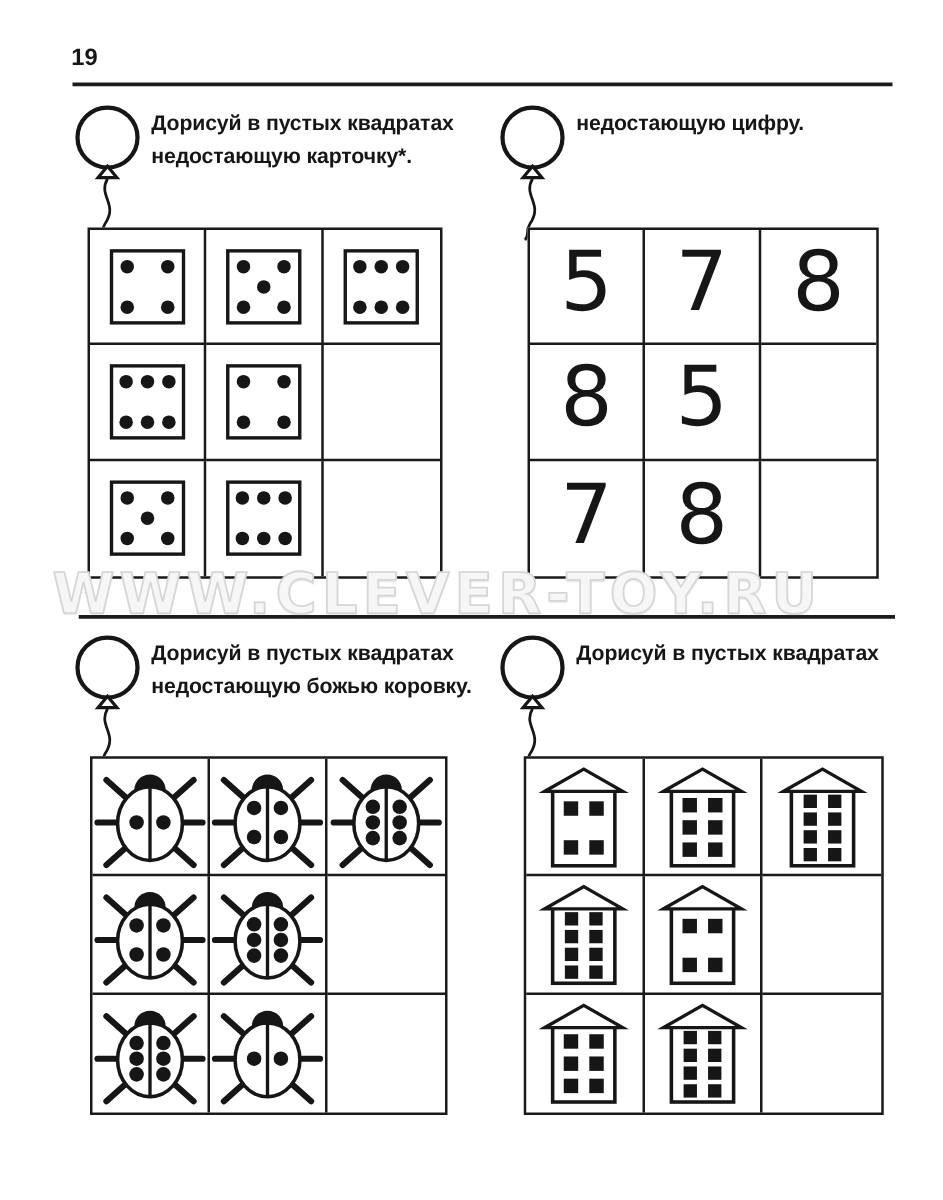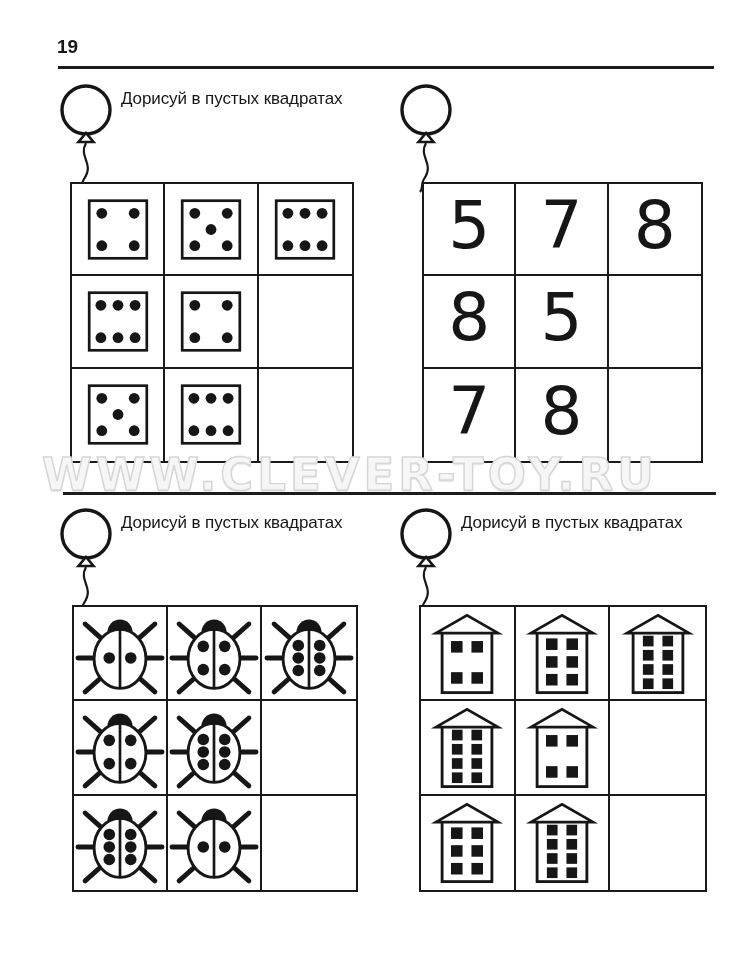--- a/index.html
+++ b/index.html
@@ -7,21 +7,21 @@
         font-family:"Liberation Sans",sans-serif;color:#161616;}
 
   
   .page-number{position:absolute;left:57px;top:36px;font-size:19px;font-weight:600;}
   .page-title{position:absolute;left:190px;top:39px;width:522px;text-align:right;
               font-size:16px;font-weight:700;letter-spacing:-0.2px;}
   .header-rule{position:absolute;left:58px;top:66px;width:656px;height:2.5px;background:#1c1c1c;}
 
   
   .balloon{position:absolute;width:58px;height:112px;}
-  .instr{position:absolute;width:272px;font-size:17px;font-weight:400;line-height:26px;letter-spacing:-0.1px;}
+  .instr{position:absolute;width:272px;font-size:17px;font-weight:700;line-height:26px;letter-spacing:-0.1px;}
   .instr span{display:block;}
 
   
   .pgrid{position:absolute;display:grid;grid-template-columns:repeat(3,1fr);
          grid-template-rows:repeat(3,1fr);border:2.6px solid #1a1a1a;background:#fff;z-index:1;}
   .pgrid .cell{border-right:2.4px solid #1a1a1a;border-bottom:2.4px solid #1a1a1a;
                display:flex;align-items:center;justify-content:center;overflow:hidden;}
   .pgrid .cell:nth-child(3n){border-right:none;}
   .pgrid .cell:nth-child(n+7){border-bottom:none;}
   .pgrid .cell.digit{font-family:"DejaVu Sans",sans-serif;font-size:66px;font-weight:400;
@@ -51,20 +51,21 @@
   <div class="page-number">19</div>
   <div class="header-rule"></div>
 
   <svg class="balloon" style="left:58px;top:82px" viewBox="0 0 58 112">
     <circle cx="28" cy="28" r="24" fill="#fff" stroke="#161616" stroke-width="3.4"></circle>
     <polygon points="28,51 20.5,60 35.5,60" fill="#fff" stroke="#161616" stroke-width="2.6"></polygon>
     <path d="M28,61 C20,75 37,81 26,97 C22,103 26,106 22,110" fill="none" stroke="#161616" stroke-width="2.2"></path>
   </svg>
   <div class="instr" style="left:121px;top:86px">
     <span>Дорисуй в пустых квадратах</span>
+    <span>недостающую карточку*.</span>
   </div>
   <div class="pgrid grid-cards">
       <div class="cell">
         <svg viewBox="0 0 70 70" width="64" height="63">
           <rect x="3" y="3" width="64" height="64" fill="#fff" stroke="#161616" stroke-width="3"></rect>
           <circle cx="17" cy="17" r="6" fill="#161616"></circle>
           <circle cx="53" cy="17" r="6" fill="#161616"></circle>
           <circle cx="17" cy="53" r="6" fill="#161616"></circle>
           <circle cx="53" cy="53" r="6" fill="#161616"></circle>
         </svg>
@@ -134,20 +135,21 @@
       </div>
       <div class="cell"></div>
     </div>
 
   <svg class="balloon" style="left:398px;top:82px" viewBox="0 0 58 112">
     <circle cx="28" cy="28" r="24" fill="#fff" stroke="#161616" stroke-width="3.4"></circle>
     <polygon points="28,51 20.5,60 35.5,60" fill="#fff" stroke="#161616" stroke-width="2.6"></polygon>
     <path d="M28,61 C20,75 37,81 26,97 C22,103 26,106 22,110" fill="none" stroke="#161616" stroke-width="2.2"></path>
   </svg>
   <div class="instr" style="left:461px;top:86px">
+    <span>недостающую цифру.</span>
   </div>
   <div class="pgrid grid-digits">
       <div class="cell digit">5</div>
       <div class="cell digit">7</div>
       <div class="cell digit">8</div>
       <div class="cell digit">8</div>
       <div class="cell digit">5</div>
       <div class="cell digit"></div>
       <div class="cell digit">7</div>
       <div class="cell digit">8</div>
@@ -157,20 +159,21 @@
   <div class="watermark">WWW.CLEVER-TOY.RU</div>
   <div class="section-divider"></div>
 
   <svg class="balloon" style="left:58px;top:506px" viewBox="0 0 58 112">
     <circle cx="28" cy="28" r="24" fill="#fff" stroke="#161616" stroke-width="3.4"></circle>
     <polygon points="28,51 20.5,60 35.5,60" fill="#fff" stroke="#161616" stroke-width="2.6"></polygon>
     <path d="M28,61 C20,75 37,81 26,97 C22,103 26,106 22,110" fill="none" stroke="#161616" stroke-width="2.2"></path>
   </svg>
   <div class="instr" style="left:121px;top:510px">
     <span>Дорисуй в пустых квадратах</span>
+    <span>недостающую божью коровку.</span>
   </div>
   <div class="pgrid grid-bugs">
       <div class="cell">
         <svg viewBox="0 0 100 104" width="90" height="93">
           <g stroke="#161616" stroke-width="5.5" stroke-linecap="round">
             <line x1="30" y1="36" x2="11" y2="19"></line>
             <line x1="21" y1="57" x2="3" y2="57"></line>
             <line x1="30" y1="78" x2="11" y2="95"></line>
             <line x1="70" y1="36" x2="89" y2="19"></line>
             <line x1="79" y1="57" x2="97" y2="57"></line>

